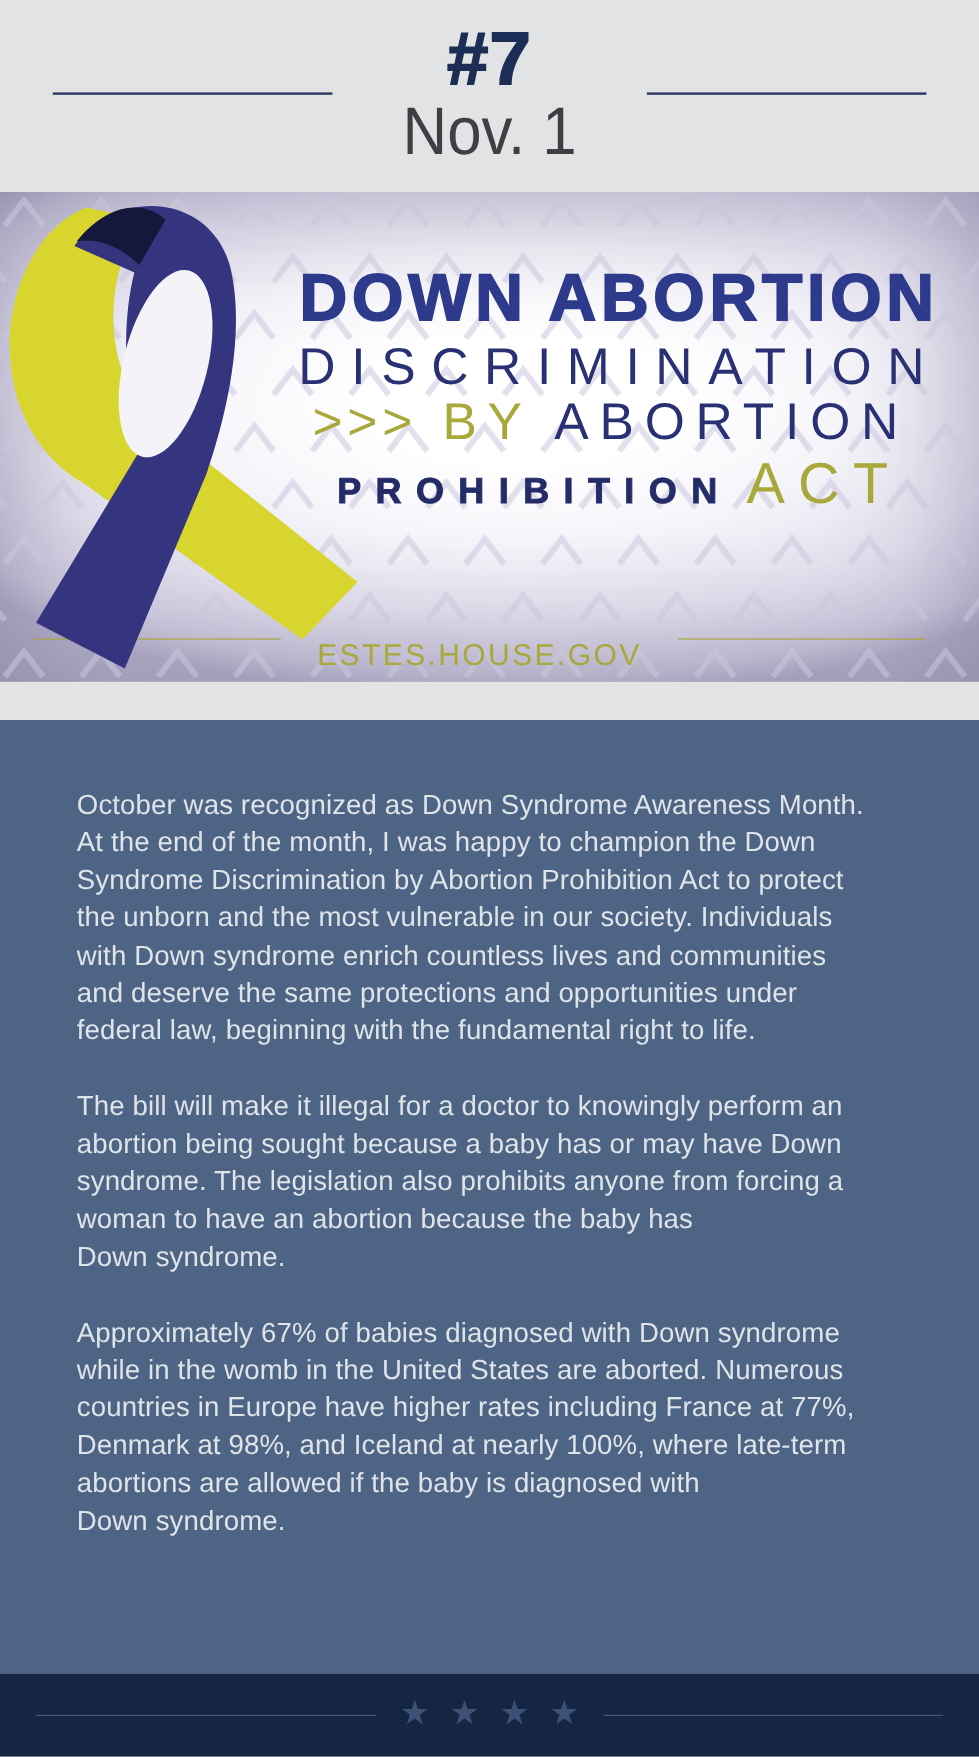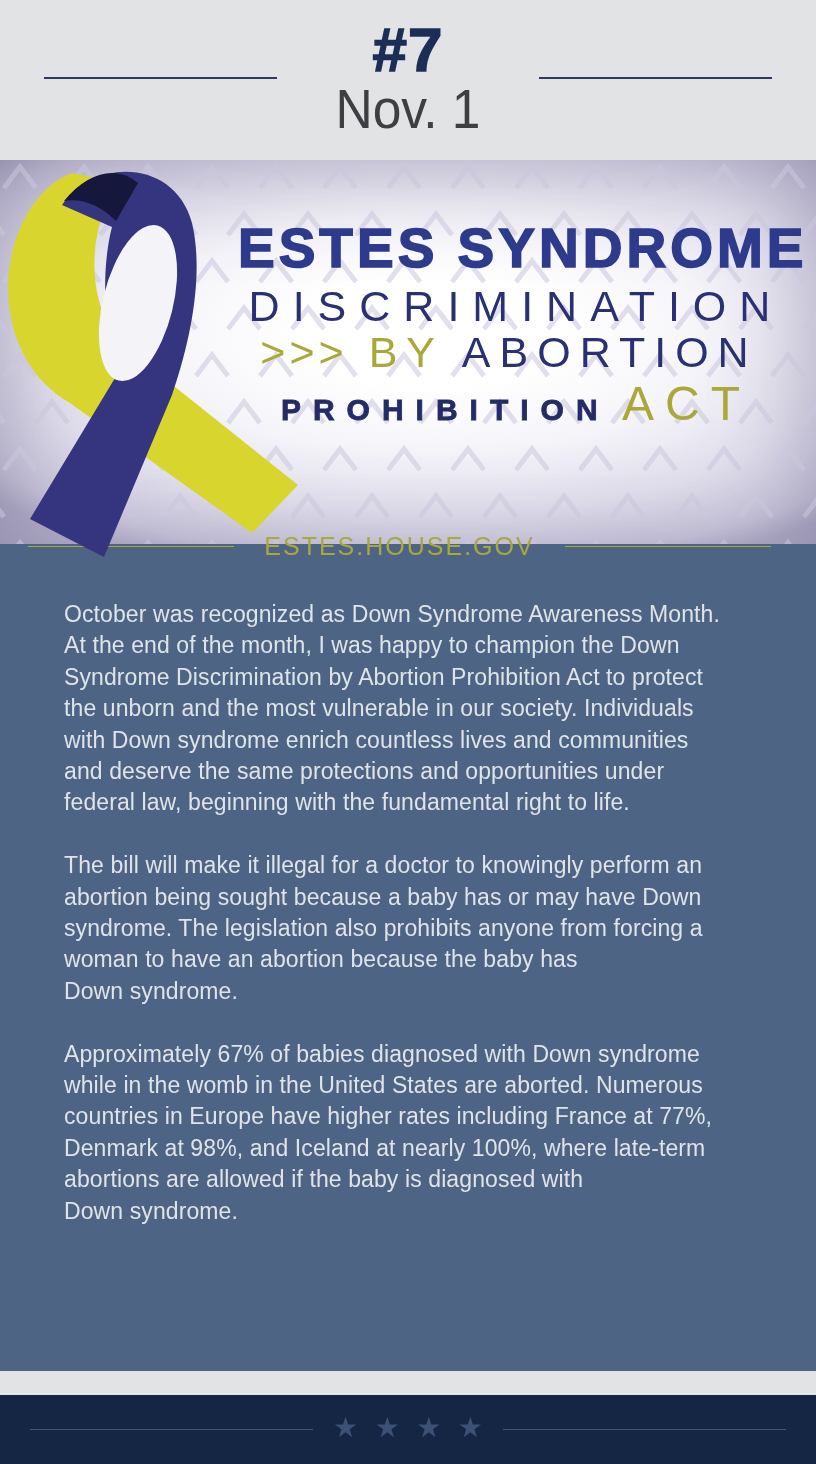--- a/index.html
+++ b/index.html
@@ -63,31 +63,31 @@
   .title-act-row {
     position:absolute; left:0; right:0; top:216px; white-space:nowrap;
   }
   .prohibition {
     font-size:30px; font-weight:700; letter-spacing:12px; color:#242c68;
     -webkit-text-stroke:.8px #242c68; vertical-align:baseline;
   }
   .act { font-size:48px; font-weight:400; letter-spacing:11px; color:#a9a83b; margin-left:8px; }
   .gov-row {
     position:absolute; left:28px; right:45px; top:372px; height:28px;
-    display:flex; align-items:center; z-index:1;gap:12px;
+    display:flex; align-items:flex-start; z-index:1;gap:12px;
   }
   .gov-line { flex:1; height:1px; background:#a9a83b; }
   .gov-text {
     padding:0 18px; font-size:25px; letter-spacing:2px; color:#a9a83b; white-space:nowrap;
   }
   .ribbon-wrap { position:absolute; left:0; top:5px; z-index:2; }
 
   
   .content {
-    position:absolute; left:0; top:544px; width:816px; height:827px;
+    position:absolute; left:0; top:600px; width:816px; height:827px;
     background:#4d6484; padding:55px 24px 0 64px;
   }
   .content p {
     white-space:pre-line; color:#dfe4e9; font-size:23px; line-height:31.4px;
     margin-bottom:31.4px; letter-spacing:.1px;
   }
 
   
   .footer {
     position:absolute; left:0; top:1395px; width:816px; height:69px;
@@ -155,21 +155,21 @@
                  L118,208
                  C102,160 102,100 112,62 Z" fill="#34357e"></path>
 
         <ellipse cx="138" cy="138" rx="35" ry="80" transform="rotate(14 138 138)" fill="#f4f3f8"></ellipse>
 
         <path d="M64,36 C88,6 118,0 138,18 L116,56 C100,40 82,33 64,36 Z" fill="#16173c"></path>
       </svg>
     </div>
 
     <div class="banner-text">
-      <div class="title-main">ESTES SYNDROME</div>
+      <div class="title-main">DOWN ABORTION</div>
       <div class="title-sub">DISCRIMINATION</div>
       <div class="title-by-row">
         <span class="gold arrows">&gt;&gt;&gt;</span>
         <span> </span>
         <span class="gold">BY</span>
         <span> </span>
         <span>ABORTION</span>
       </div>
       <div class="title-act-row">
         <span class="prohibition">PROHIBITION</span>

